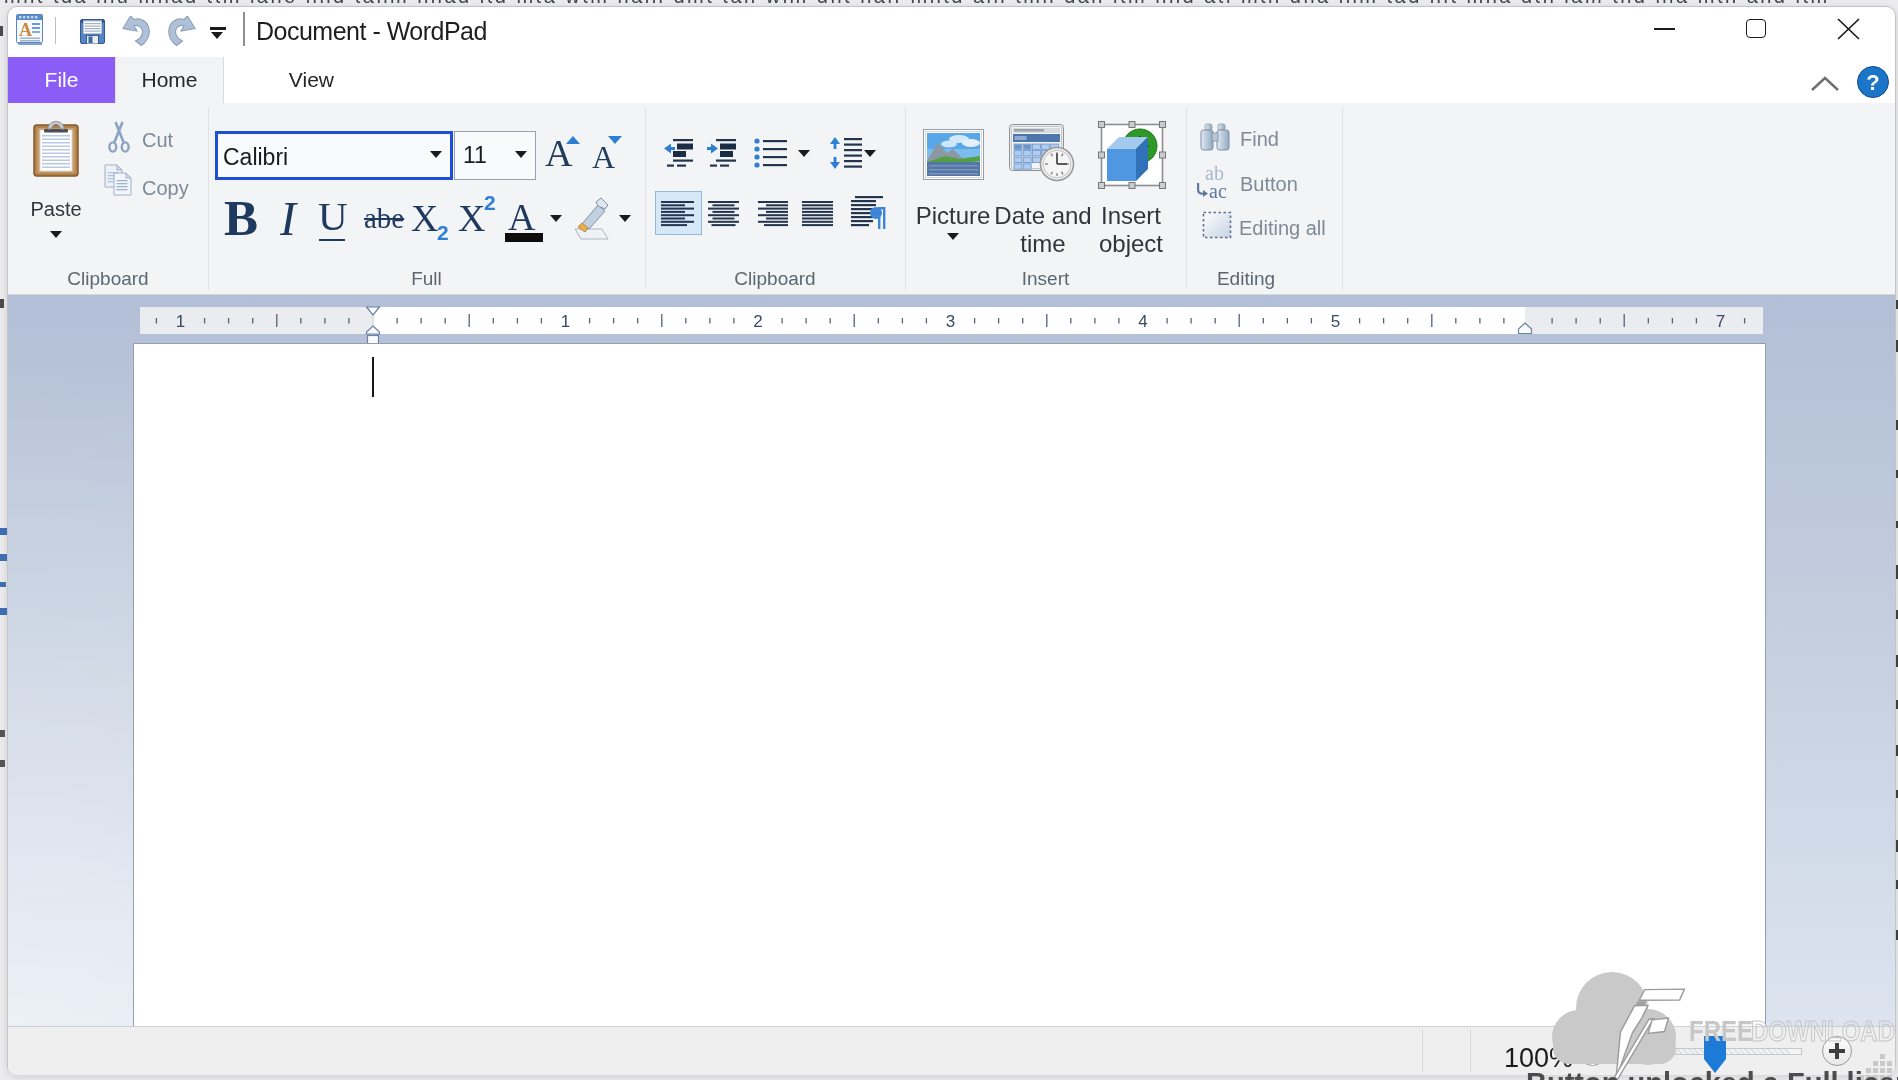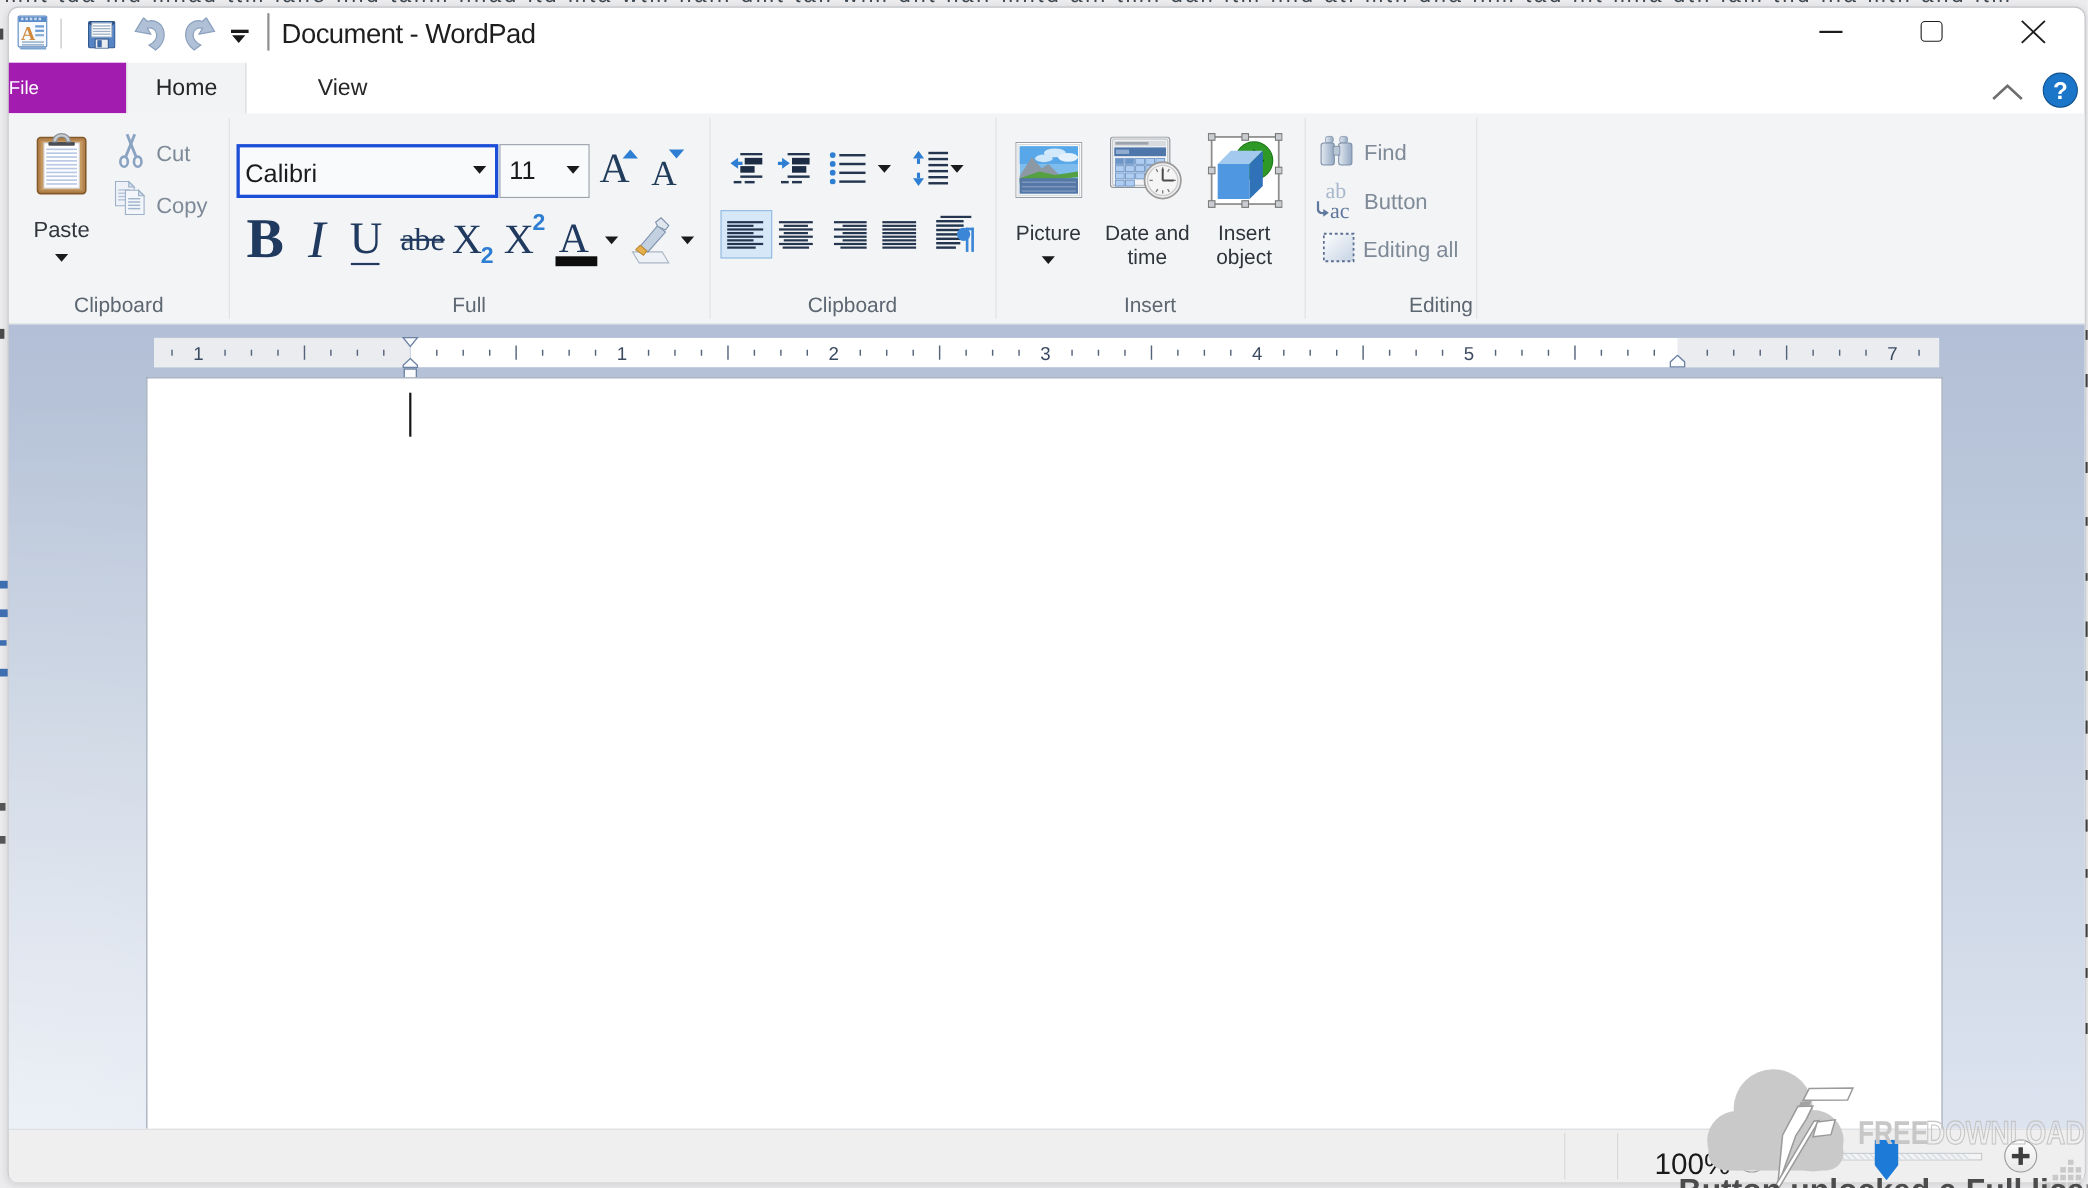--- a/index.html
+++ b/index.html
@@ -1,20 +1,20 @@
 <!DOCTYPE html>
 <html><head><meta charset="utf-8">
 <style>
 *{margin:0;padding:0;box-sizing:border-box}
 html,body{width:1898px;height:1080px;overflow:hidden}
 body{position:relative;font-family:"Liberation Sans",sans-serif;background:#ececee}
 .a{position:absolute}
 .lbl{color:#5d6771;font-size:19px;text-align:center}
 .btxt{font-size:20px;color:#7e8a97}
-.dtxt{font-size:19px;color:#30353c;text-align:center}
+.dtxt{font-size:24px;color:#30353c;text-align:center}
 .tri-d{width:0;height:0;border-left:6px solid transparent;border-right:6px solid transparent;border-top:7px solid #1a1a1a}
 </style></head><body>
 <div class="a" style="left:0;top:0;width:1898px;height:6px;overflow:hidden">
     <div class="a" style="left:4px;top:-15px;font-size:20px;letter-spacing:2.5px;color:#3f4750;white-space:nowrap">mht tda hlu mhad ttm lahe nnd tahm hnad ltd mta wtm haln dmt tah wlm dnt half mntd alh tmn dah ltm nhd atl mth dna lhm tad nlt mha dtn lam thd nla mth and ltm</div>
   </div>
 <div class="a" style="left:7px;top:6px;width:1889px;height:1069px;background:#fff;border:1px solid #c2c4c8;border-radius:10px 10px 9px 9px;box-shadow:0 2px 8px rgba(0,0,0,0.12)"></div>
 <svg class="a" style="left:14px;top:12px" width="32" height="34" viewBox="0 0 32 34">
 <path d="M 3 31 L 5 33 L 28 33 L 28 31 Z" fill="#7da3cf"></path>
 <rect x="2.5" y="2.5" width="26" height="28" rx="1" fill="#f6f9fd" stroke="#5b87c0"></rect>
 <rect x="3" y="3" width="25" height="5" fill="#5b8ac8"></rect>
@@ -52,21 +52,21 @@
 <div class="a" style="left:210px;top:27px;width:16px;height:2.5px;background:#1a1a1a"></div>
 <div class="a tri-d" style="left:211px;top:32px;border-left-width:6.5px;border-right-width:6.5px;border-top-width:7.5px"></div>
 <div class="a" style="left:243px;top:12px;width:2px;height:34px;background:#8f8f8f"></div>
 <div class="a" style="left:256px;top:17px;font-size:25px;letter-spacing:-0.5px;color:#1e1e1e">Document - WordPad</div>
 <div class="a" style="left:1654px;top:28px;width:21px;height:2.4px;background:#1c1c1c"></div>
 <div class="a" style="left:1746px;top:19px;width:20px;height:19px;border:1.7px solid #1c1c1c;border-radius:4px"></div>
 <svg class="a" style="left:1837px;top:18px" width="23" height="22" viewBox="0 0 23 22">
 <line x1="1" y1="1" x2="22" y2="21" stroke="#1c1c1c" stroke-width="1.7"></line>
 <line x1="22" y1="1" x2="1" y2="21" stroke="#1c1c1c" stroke-width="1.7"></line>
 </svg>
-<div class="a" style="left:8px;top:57px;width:107px;height:46px;background:#a21caf;color:#fff;font-size:17px;text-align:left;line-height:46px">File</div>
+<div class="a" style="left:8px;top:57px;width:107px;height:46px;background:#8b5cf6;color:#fff;font-size:21px;text-align:center;line-height:46px">File</div>
 <div class="a" style="left:115px;top:57px;width:109px;height:47px;background:#f2f3f5;border-left:1px solid #e3e4e6;border-right:1px solid #d8dadc;color:#262626;font-size:21px;text-align:center;line-height:46px">Home</div>
 <div class="a" style="left:224px;top:57px;width:110px;height:46px;color:#262626;font-size:21px;text-align:right;line-height:46px">View</div>
 <svg class="a" style="left:1808px;top:75px" width="34" height="18" viewBox="0 0 34 18">
 <polyline points="4,15 17,3 30,15" fill="none" stroke="#6f6f6f" stroke-width="2.4"></polyline>
 </svg>
 <div class="a" style="left:1857px;top:66px;width:32px;height:32px;border-radius:50%;background:#1b76c9;border:1px solid #0c4f8c;color:#fff;font-size:22px;font-weight:bold;text-align:center;line-height:31px">?</div>
 <div class="a" style="left:8px;top:103px;width:1887px;height:191px;background:#f3f4f6"></div>
 <div class="a" style="left:8px;top:294px;width:1887px;height:1px;background:#d5d7d9"></div>
 <div class="a" style="left:208px;top:107px;width:1px;height:183px;background:#e0e1e4"></div>
 <div class="a" style="left:645px;top:107px;width:1px;height:183px;background:#e0e1e4"></div>
@@ -372,21 +372,21 @@
 <svg class="a" style="left:1202px;top:211px" width="30" height="28" viewBox="0 0 30 28">
 <defs>
       <linearGradient id="sa" x1="0" y1="0" x2="1" y2="1">
         <stop offset="0" stop-color="#fdfefe"></stop>
         <stop offset="1" stop-color="#c6d3e4"></stop>
       </linearGradient>
     </defs>
 <rect x="1.5" y="1.5" width="27" height="25" fill="url(#sa)" stroke="#5b6f92" stroke-width="1.6" stroke-dasharray="2.5 2.5"></rect>
 </svg>
 <div class="a btxt" style="left:1239px;top:217px">Editing all</div>
-<div class="a lbl" style="left:1232px;top:268px;width:156px">Editing</div>
+<div class="a lbl" style="left:1168px;top:268px;width:156px">Editing</div>
 <div class="a" style="left:8px;top:295px;width:1887px;height:731px;background:linear-gradient(180deg,#b2bfd6 0%,#c3cede 45%,#dde4f0 100%)"></div>
 <div class="a" style="left:8px;top:295px;width:900px;height:731px;background:radial-gradient(ellipse at 0% 100%,rgba(255,255,255,0.45),rgba(255,255,255,0) 65%)"></div>
 <svg class="a" style="left:140px;top:307px" width="1623" height="27" viewBox="0 0 1623 27">
 <rect x="0" y="0" width="1623" height="27" fill="#ffffff"></rect>
 <rect x="0" y="0" width="233" height="27" fill="#eaecf0"></rect>
 <rect x="1385" y="0" width="238" height="27" fill="#eaecf0"></rect>
 <line x1="16.4" y1="11" x2="16.4" y2="16.5" stroke="#55637a" stroke-width="1.3"></line>
     <line x1="64.6" y1="11" x2="64.6" y2="16.5" stroke="#55637a" stroke-width="1.3"></line>
     <line x1="88.6" y1="11" x2="88.6" y2="16.5" stroke="#55637a" stroke-width="1.3"></line>
     <line x1="112.7" y1="11" x2="112.7" y2="16.5" stroke="#55637a" stroke-width="1.3"></line>

